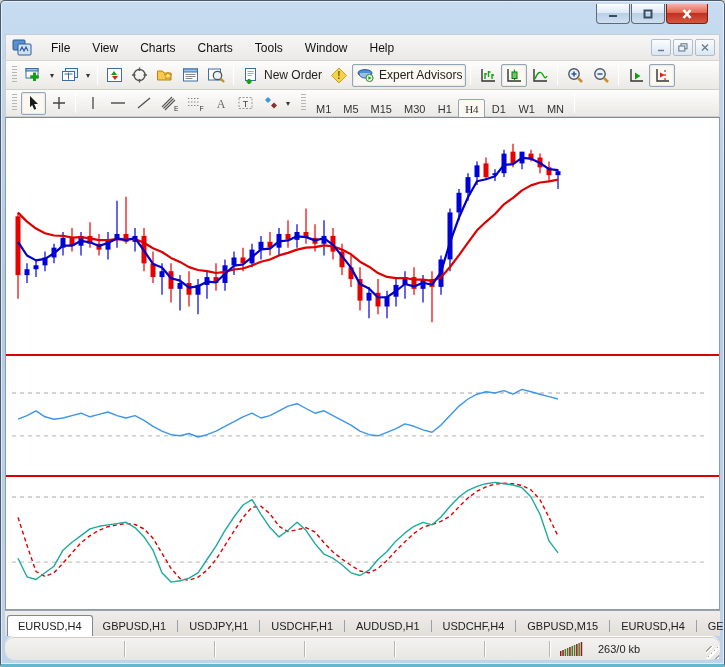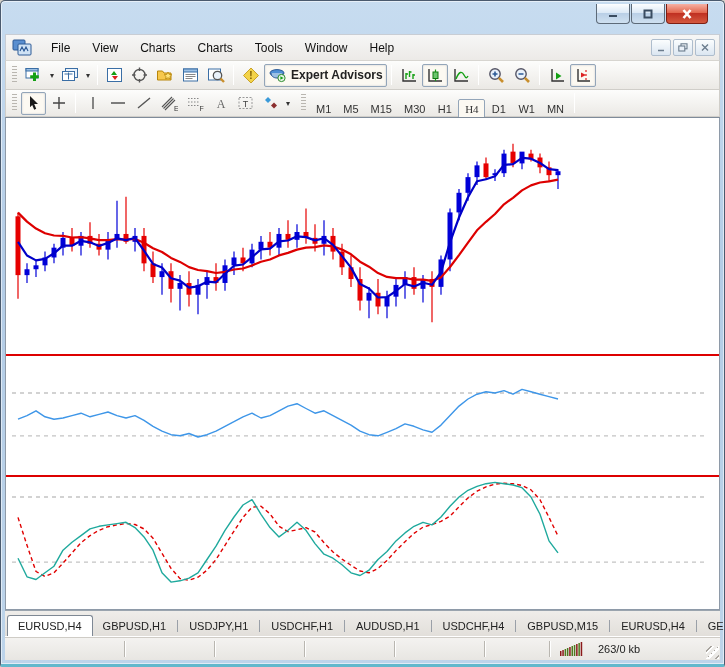--- a/index.html
+++ b/index.html
@@ -40,21 +40,21 @@
   
   .toolbar{background:linear-gradient(180deg,#fdfdfc,#ebe9e5);border:1px solid #d0cec9;border-top:none;
     display:flex;align-items:center;padding:1px 2px;flex:0 0 auto;}
   .toolbar.row1{height:29px;}
   .toolbar.row2{height:27px;}
   .grip{width:5px;height:18px;margin:0 4px;flex:0 0 auto;
     background:repeating-linear-gradient(180deg,#b9b6b0 0 1px,transparent 1px 3px);}
   .tb-sep{width:1px;height:20px;background:#c3c0ba;border-right:1px solid #fff;margin:0 4px;flex:0 0 auto;}
   .tb-btn{height:23px;min-width:25px;padding:1px 3px;border:1px solid transparent;border-radius:2px;
     display:flex;align-items:center;justify-content:center;gap:4px;font-size:12px;color:#222;cursor:default;}
-  .tb-btn.pressed{background:#fcf9f2;border-color:#93a5b9;box-shadow:inset 0 0 2px rgba(120,130,145,.4);font-weight:bold;}
+  .tb-btn.pressed{background:#fcf9f2;border-color:#93a5b9;box-shadow:inset 0 0 2px rgba(120,130,145,.4);}
   .tb-dd{width:10px;height:23px;display:flex;align-items:center;justify-content:center;color:#333;font-size:8px;}
   .tf-btn{height:21px;min-width:27px;padding:1px 5px;font-size:11px;color:#333;border:1px solid transparent;
     display:flex;align-items:center;justify-content:center;border-radius:2px;margin-top:12px;}
   .tf-btn.active{background:#fcf9f2;border-color:#93a5b9;font-family:Liberation Serif, serif;}
 
   
   .chart-region{flex:1 1 auto;background:#fff;border:1px solid #8e9aa8;border-top-color:#7f8b99;
     display:flex;flex-direction:column;overflow:hidden;position:relative;}
   .pane{display:block;flex:0 0 auto;}
   .pane-sep{height:2px;background:#dd0000;flex:0 0 auto;}
@@ -62,21 +62,21 @@
   
   .tabbar{height:26px;background:linear-gradient(180deg,#efedea,#e2dfda);border-top:1px solid #9aa4ae;
     display:flex;align-items:flex-end;padding:0 2px;flex:0 0 auto;font-size:11px;}
   .tab{padding:3px 10px 4px 10px;color:#222;position:relative;white-space:nowrap;cursor:default;}
   .tab.active{background:#fff;border:1px solid #7e8894;border-bottom:none;border-radius:3px 3px 0 0;
     padding-top:4px;margin-bottom:0;z-index:2;}
   .tab-div{width:1px;height:12px;background:#9aa0a8;margin:0 1px 4px 1px;align-self:flex-end;}
 
   
   .statusbar{height:24px;background:linear-gradient(180deg,#f4f3f1,#e8e6e2);border-top:1px solid #fff;
-    box-shadow:inset 0 1px 0 #cfccc6;display:flex;align-items:center;font-size:11px;color:#222;flex:0 0 auto;position:relative;}
+    box-shadow:inset 0 1px 0 #cfccc6;display:flex;align-items:center;font-size:11px;color:#222;flex:0 0 auto;position:relative;border-radius:9px;}
   .sb-cell{height:16px;border-right:1px solid #b9b6b0;box-shadow:1px 0 0 #fff;flex:0 0 auto;}
   .sb-conn{margin-left:10px;display:flex;align-items:flex-end;height:14px;gap:0;}
   .sb-traffic{margin-left:14px;}
   .sb-grip{position:absolute;right:1px;bottom:1px;width:13px;height:13px;
     background:
       linear-gradient(135deg,transparent 0 50%,#fff 50% 57%,transparent 57%),
       repeating-linear-gradient(135deg,transparent 0 3px,#a8a49e 3px 4.5px,#fff 4.5px 6px);}
   .icon{display:block;}
 </style>
 </head>
@@ -199,20 +199,30 @@
         <div class="tb-btn">
           <span>
             <svg xmlns="http://www.w3.org/2000/svg" class="icon" width="18" height="16" viewBox="0 0 18 16">
               <rect x="1.5" y="2" width="12" height="11" fill="#fff" stroke="#3a6ea5"></rect>
               <circle cx="10.5" cy="8.5" r="4.2" fill="#eaf2fb" stroke="#555" stroke-width="1.3"></circle>
               <path d="M13.5,11.5 L17,15" stroke="#c98f2d" stroke-width="2.4"></path>
             </svg>
           </span>
         </div>
         <div class="tb-sep"></div>
+        <div class="tb-btn">
+          <span>
+            <svg xmlns="http://www.w3.org/2000/svg" class="icon" width="18" height="17" viewBox="0 0 18 17">
+              <rect x="3.5" y="1.5" width="10" height="12" fill="#fff" stroke="#3a6ea5"></rect>
+              <path d="M5.5,4.5 h6 M5.5,6.5 h6 M5.5,8.5 h4" stroke="#9ab" stroke-width="1"></path>
+              <path d="M7,12 V17 M4.5,14.5 H9.5" stroke="#14a014" stroke-width="2.6"></path>
+            </svg>
+          </span>
+          <span>New Order</span>
+        </div>
         <div class="tb-btn">
           <span>
             <svg xmlns="http://www.w3.org/2000/svg" class="icon" width="18" height="17" viewBox="0 0 18 17">
               <path d="M9,1 L16.5,8.5 L9,16 L1.5,8.5 Z" fill="#f3d34a" stroke="#c9a227"></path>
               <text x="9" y="12" font-size="10" font-weight="bold" text-anchor="middle" fill="#7a5a00">!</text>
             </svg>
           </span>
         </div>
         <div class="tb-btn pressed">
           <span>

